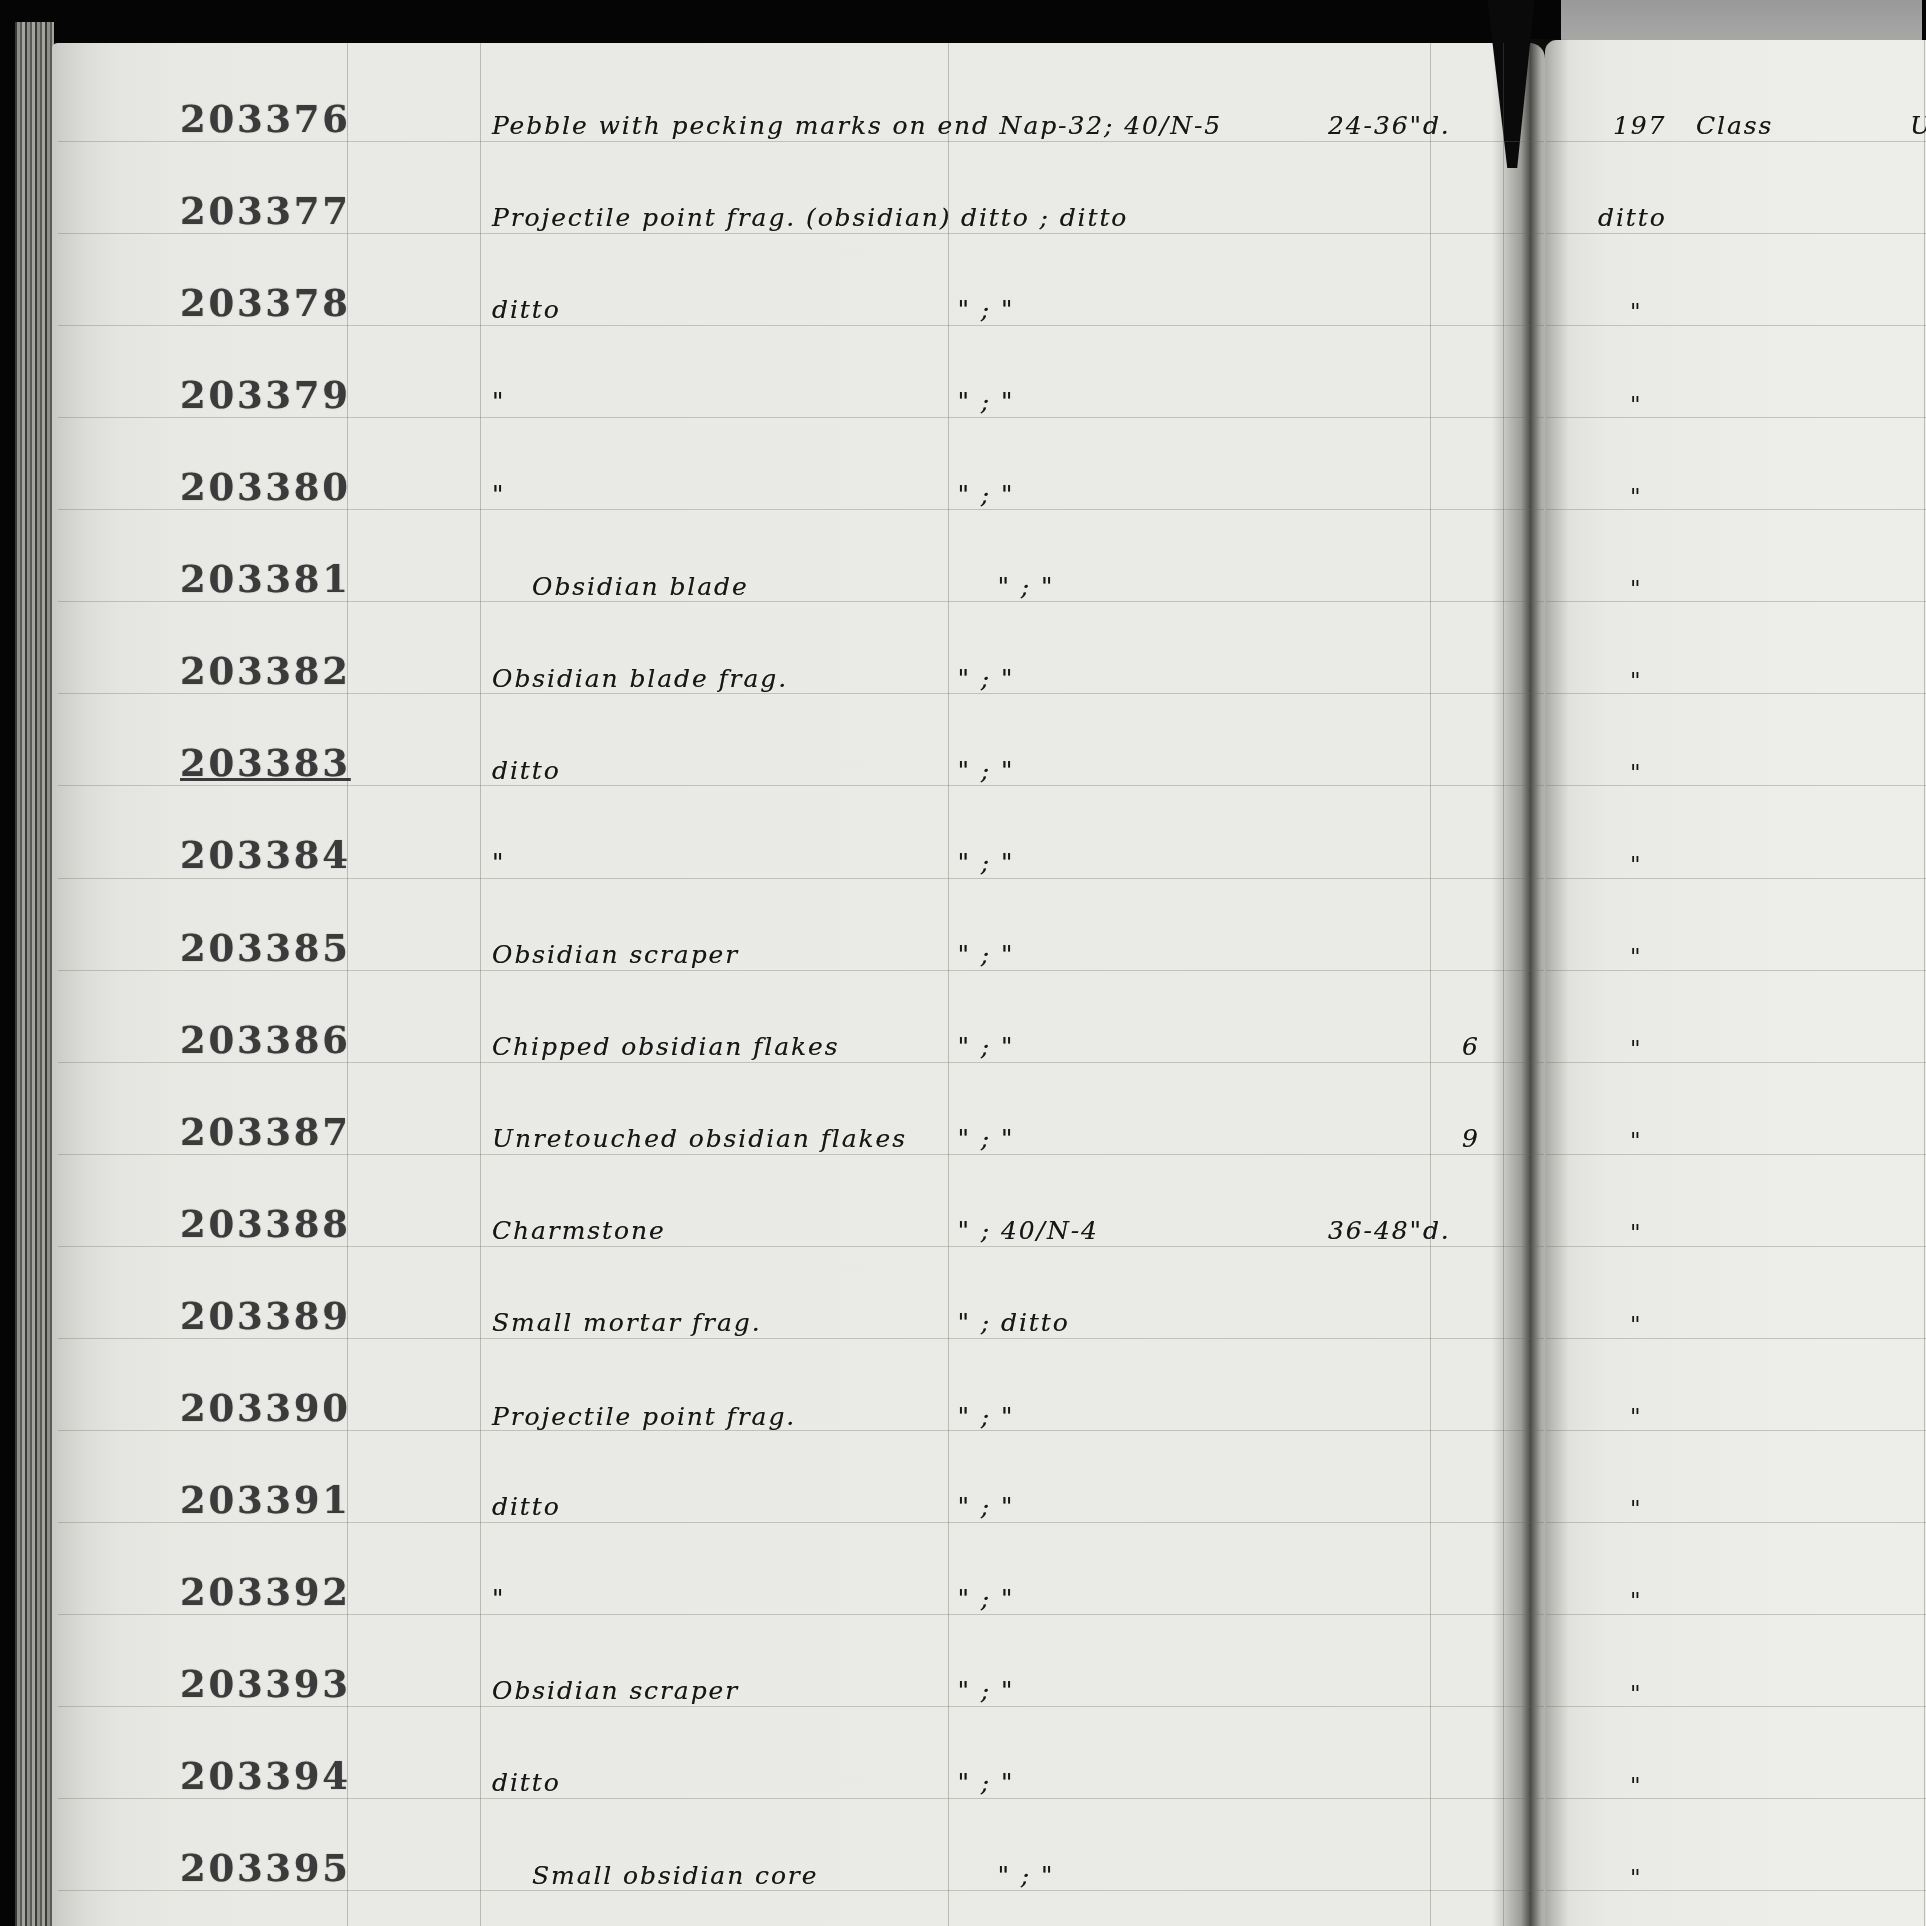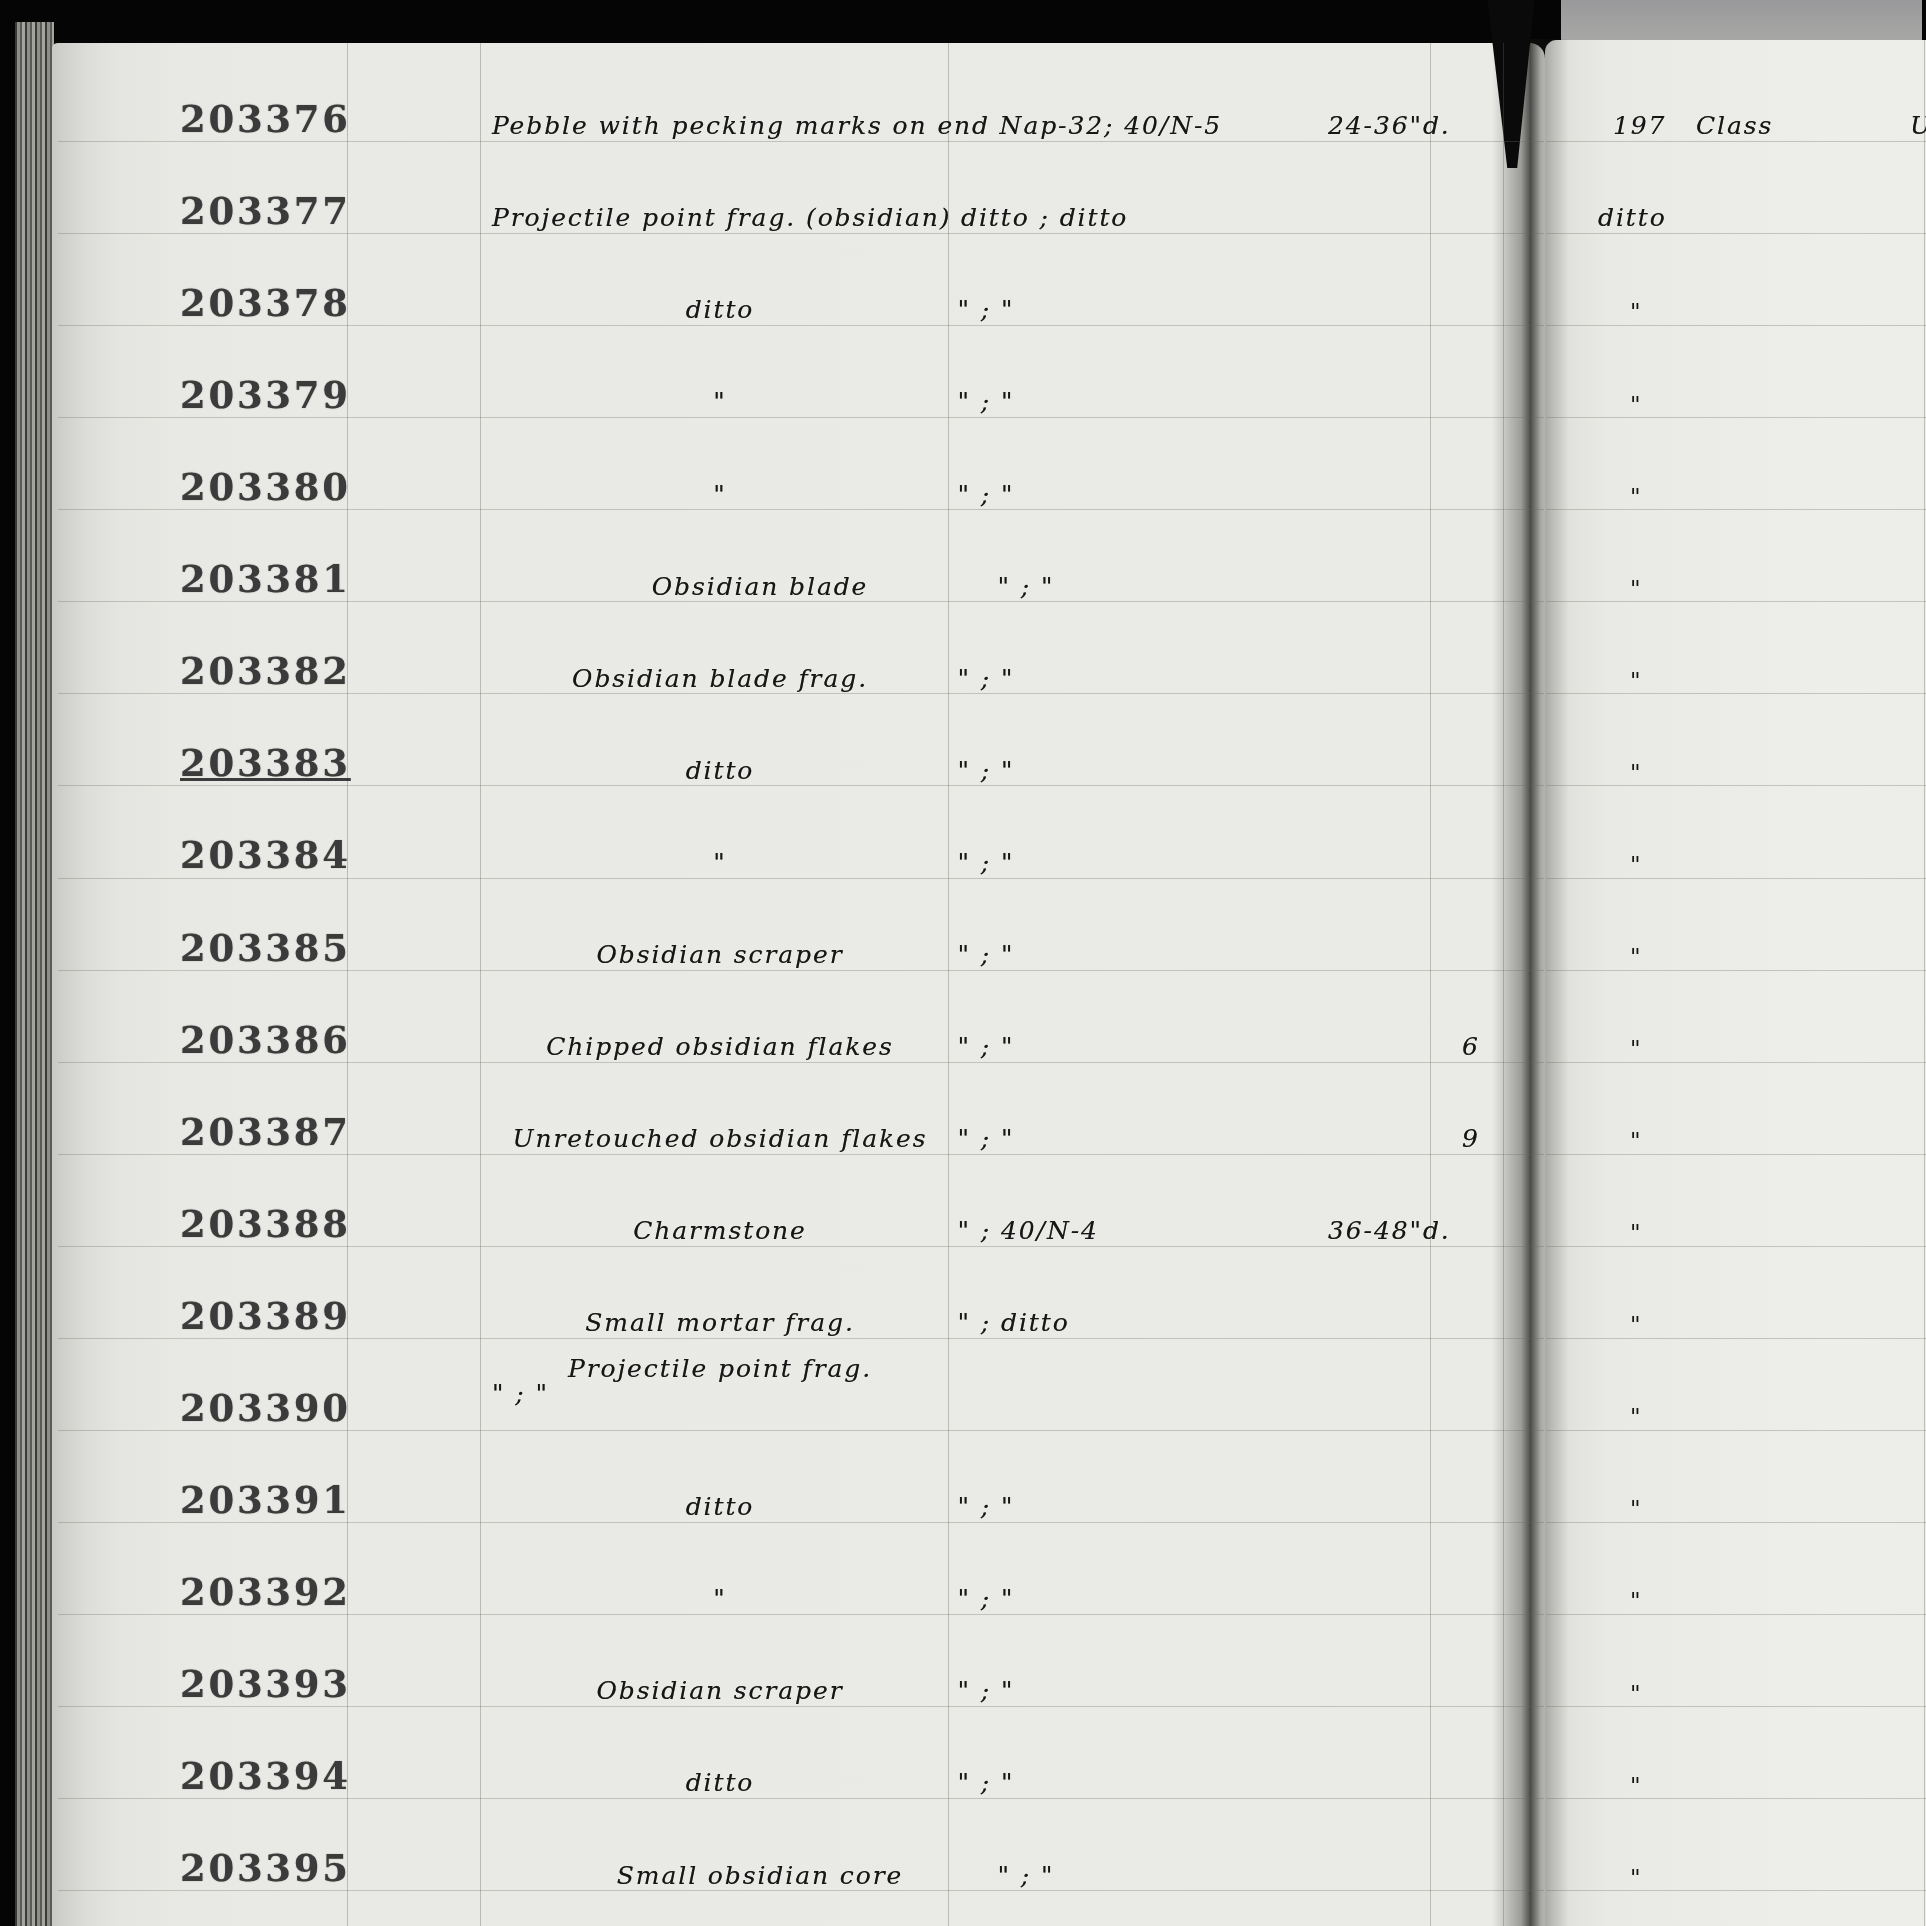--- a/index.html
+++ b/index.html
@@ -29,21 +29,21 @@
 
   
   .hrule{position:absolute;height:1.2px;background:rgba(108,108,96,.32);z-index:6;}
   .vrule{position:absolute;width:1.2px;background:rgba(96,96,88,.34);z-index:6;}
 
   
   .num{position:absolute;left:180px;font-weight:bold;font-size:37px;line-height:37px;
     letter-spacing:2.7px;color:#242424;z-index:8;opacity:.88;text-shadow:0 0 1.2px rgba(20,20,20,.45);}
   .hand{font-style:italic;font-size:25px;line-height:25px;letter-spacing:1.9px;color:#161616;z-index:8;
     text-shadow:0 0 0.4px rgba(10,10,10,.5);white-space:nowrap;}
-  .entry-line{position:absolute;left:492px;display:flex;align-items:baseline;z-index:8;text-align:center;}
+  .entry-line{position:absolute;left:492px;display:flex;align-items:baseline;z-index:8;}
   .desc{display:inline-block;min-width:456px;padding-right:9.6px;}
   .site{display:inline-block;}
   .depth{position:absolute;left:1328px;}
   .count{position:absolute;left:1462px;}
 
   .r1-class-no{position:absolute;left:1613px;}
   .r1-class-label{position:absolute;left:1696px;}
   .r1-fund{position:absolute;left:1910px;}
   .qmark{position:absolute;font-style:italic;font-size:23px;line-height:23px;color:#141414;z-index:8;}
 </style>
@@ -237,21 +237,21 @@
     <div class="num" style="top: 1298px;">203389</div>
     <div class="entry-line" style="top: 1310px;">
       <span class="hand desc">Small mortar frag.</span>
       <span class="hand site">" ;  ditto</span>
     </div>
 
   </div>
 
   <div>
     <div class="num" style="top: 1390px;">203390</div>
-    <div class="entry-line" style="top: 1356px; flex-direction: column;">
+    <div class="entry-line" style="top: 1404px;">
       <span class="hand desc">Projectile point frag.</span>
       <span class="hand site">" ; "</span>
     </div>
 
   </div>
 
   <div>
     <div class="num" style="top: 1482px;">203391</div>
     <div class="entry-line" style="top: 1494px;">
       <span class="hand desc">ditto</span>

